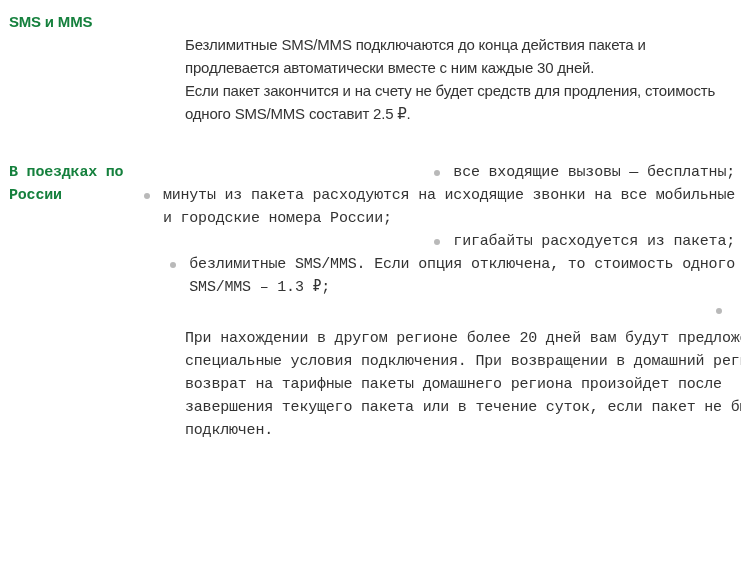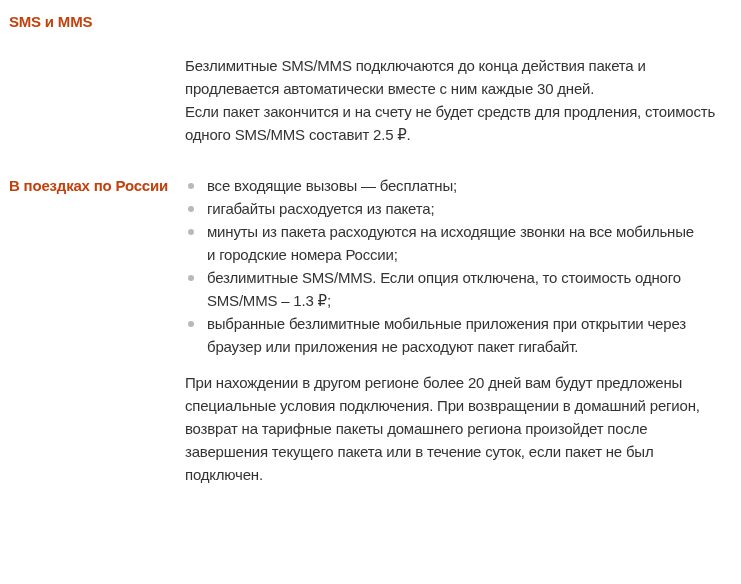--- a/index.html
+++ b/index.html
@@ -10,33 +10,33 @@
   }
   body {
     font-family: "Liberation Sans", "DejaVu Sans", sans-serif;
     font-size: 15px;
     line-height: 23px;
     letter-spacing: -0.2px;
     color: #333333;
   }
   .doc { padding: 10px 6px 0 9px; }
   .row { display: flex; align-items: flex-start; }
-  .row-travel { margin-top: 28px; }
+  .row-travel { margin-top: 36px; font-family: Liberation Mono, monospace; }
   .label-col {
     flex: 0 0 176px;
     width: 176px;
     font-weight: 700;
-    color: #c2410c;
+    color: #15803d;
   }
   .content-col { flex: 1 1 auto; min-width: 0; }
   .para { white-space: pre; }
-  .gap-lg { margin-top: 44px; }
+  .gap-lg { margin-top: 23px; }
   .gap-sm { margin-top: 13px; }
   .bullets { list-style: none; }
-  .bullet { display: flex; align-items: flex-start; }
+  .bullet { display: flex; align-items: flex-start; justify-content: flex-end; }
   .dot {
     flex: 0 0 6px;
     width: 6px; height: 6px;
     border-radius: 50%;
     background: #b9b9b9;
     margin: 9px 13px 0 3px;
   }
   .btext { white-space: pre; }
 </style>
 </head>
@@ -58,36 +58,34 @@
     <div class="label-col">В поездках по России</div>
     <div class="content-col">
 
       <ul class="bullets">
         <li class="bullet">
           <span class="dot"></span>
           <span class="btext">все входящие вызовы — бесплатны;</span>
         </li>
         <li class="bullet">
           <span class="dot"></span>
-          <span class="btext">гигабайты расходуется из пакета;</span>
+          <span class="btext">минуты из пакета расходуются на исходящие звонки на все мобильные
+и городские номера России;</span>
         </li>
         <li class="bullet">
           <span class="dot"></span>
-          <span class="btext">минуты из пакета расходуются на исходящие звонки на все мобильные
-и городские номера России;</span>
+          <span class="btext">гигабайты расходуется из пакета;</span>
         </li>
         <li class="bullet">
           <span class="dot"></span>
           <span class="btext">безлимитные SMS/MMS. Если опция отключена, то стоимость одного
 SMS/MMS – 1.3 ₽;</span>
         </li>
         <li class="bullet">
           <span class="dot"></span>
-          <span class="btext">выбранные безлимитные мобильные приложения при открытии через
-браузер или приложения не расходуют пакет гигабайт.</span>
         </li>
       </ul>
 
       <div class="para gap-sm">При нахождении в другом регионе более 20 дней вам будут предложены
 специальные условия подключения. При возвращении в домашний регион,
 возврат на тарифные пакеты домашнего региона произойдет после
 завершения текущего пакета или в течение суток, если пакет не был
 подключен.</div>
     </div>
   </section>

